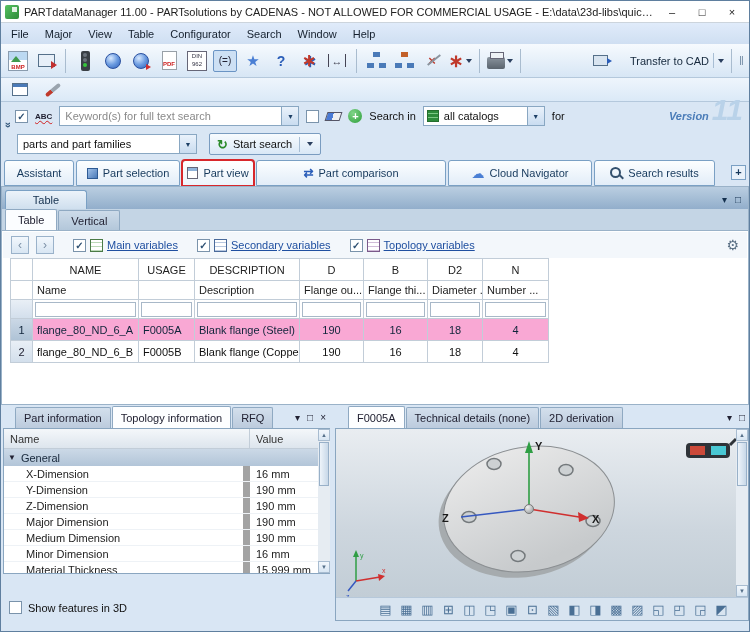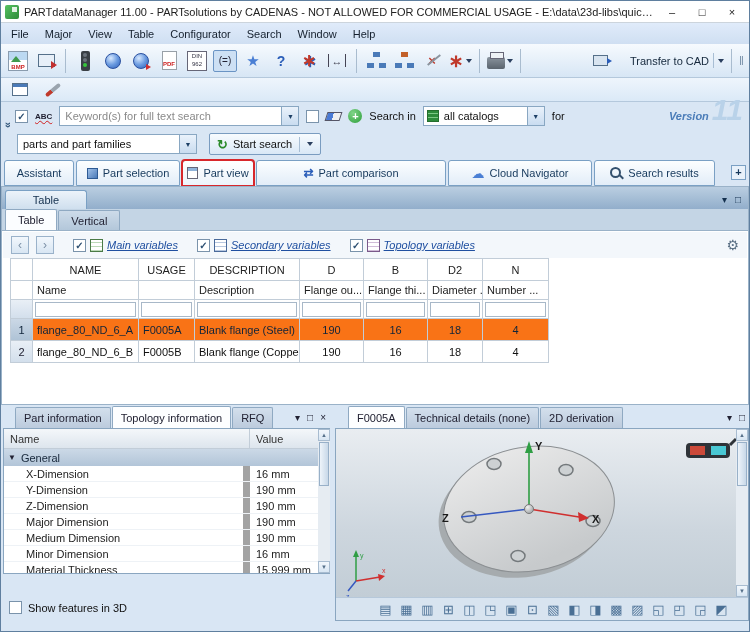--- a/index.html
+++ b/index.html
@@ -139,34 +139,34 @@
   .tp-controls { position:absolute; top:45px; left:1px; right:1px; height:26px; background:#f3f7fb;
                  display:flex; align-items:center; gap:7px; padding:0 8px; }
   .tp-controls input { width:113px; height:19px; border:1px solid #93adc6; font:11px "Liberation Sans",sans-serif; padding:0 4px; }
   .navbtn { width:18px; height:18px; background:linear-gradient(#f2f7fc,#d8e6f3); border:1px solid #9ab2ca;
             color:#7c90a6; display:flex; align-items:center; justify-content:center; font-size:12px; flex:none; }
   .vargroup { display:flex; align-items:center; gap:4px; margin-left:12px; }
   .vicon { width:13px; height:13px; flex:none; border:1px solid #4a7a46;
            background:repeating-linear-gradient(0deg,#bcd9b8 0 1px,#fff 1px 4px),repeating-linear-gradient(90deg,#bcd9b8 0 1px,#fff 1px 4px); }
   .vicon.sec { border-color:#4a6a9a; background:repeating-linear-gradient(0deg,#b8c8e0 0 1px,#fff 1px 4px),repeating-linear-gradient(90deg,#b8c8e0 0 1px,#fff 1px 4px); }
   .vicon.topo { border-color:#7a5a8a; background:repeating-linear-gradient(0deg,#d0bcd8 0 1px,#fff 1px 4px),repeating-linear-gradient(90deg,#d0bcd8 0 1px,#fff 1px 4px); }
-  .varlink { color:#1f4fa0; text-decoration:underline; white-space:nowrap;font-style:italic; }
+  .varlink { color:#1f4fa0; text-decoration:underline; white-space:nowrap; }
   .gearicon { margin-left:auto; color:#5a7084; font-size:14px; }
   .grid { position:absolute; top:71px; left:8px; display:grid;
           grid-template-columns:22px 106px 56px 105px 64px 64px 55px 66px;
           border-top:1px solid #c2cdd8; border-left:1px solid #c2cdd8; background:#fff; }
   .gc { border-right:1px solid #c2cdd8; border-bottom:1px solid #c2cdd8; display:flex; align-items:center;
         padding:0 4px; height:22px; background:#fff; overflow:hidden; white-space:nowrap; }
   .gc.h1 { justify-content:center; color:#222; }
   .gc.h2 { height:19px; color:#222; }
   .gc.fil { height:19px; padding:1px 2px; }
   .gc.fil input { width:100%; height:15px; border:1px solid #a8b8c8; font:10px "Liberation Sans",sans-serif; }
   .gc.num { justify-content:center; background:linear-gradient(#e9eff6,#d3dfec); color:#223; padding:0; }
   .gc.c { justify-content:center; }
-  .gc.sel { background:#f97316; color:#10243a; }
+  .gc.sel { background:#f9a8d4; color:#10243a; }
   .gc.num.sel { background:linear-gradient(#cbd8e6,#afc3d6); }
 
   
   .btabrow { position:absolute; top:0; left:12px; right:0; height:23px; display:flex; align-items:flex-end; gap:1px; padding:0 2px; }
   .btab { height:21px; padding:0 8px; display:flex; align-items:center; white-space:nowrap; color:#223;
           background:linear-gradient(#d3dfec,#bccbdd); border:1px solid #8fa9c2; border-bottom:none; border-radius:2px 2px 0 0; }
   .btab.active { background:#fdfeff; height:22px; }
   .bctl { margin-left:auto; display:flex; gap:7px; align-items:center; color:#223; padding:0 4px 5px 0; }
   .bctl span { font-size:10px; }
   .sbcol { position:absolute; width:12px; display:flex; flex-direction:column; align-items:center; background:#e6ecf2; }

